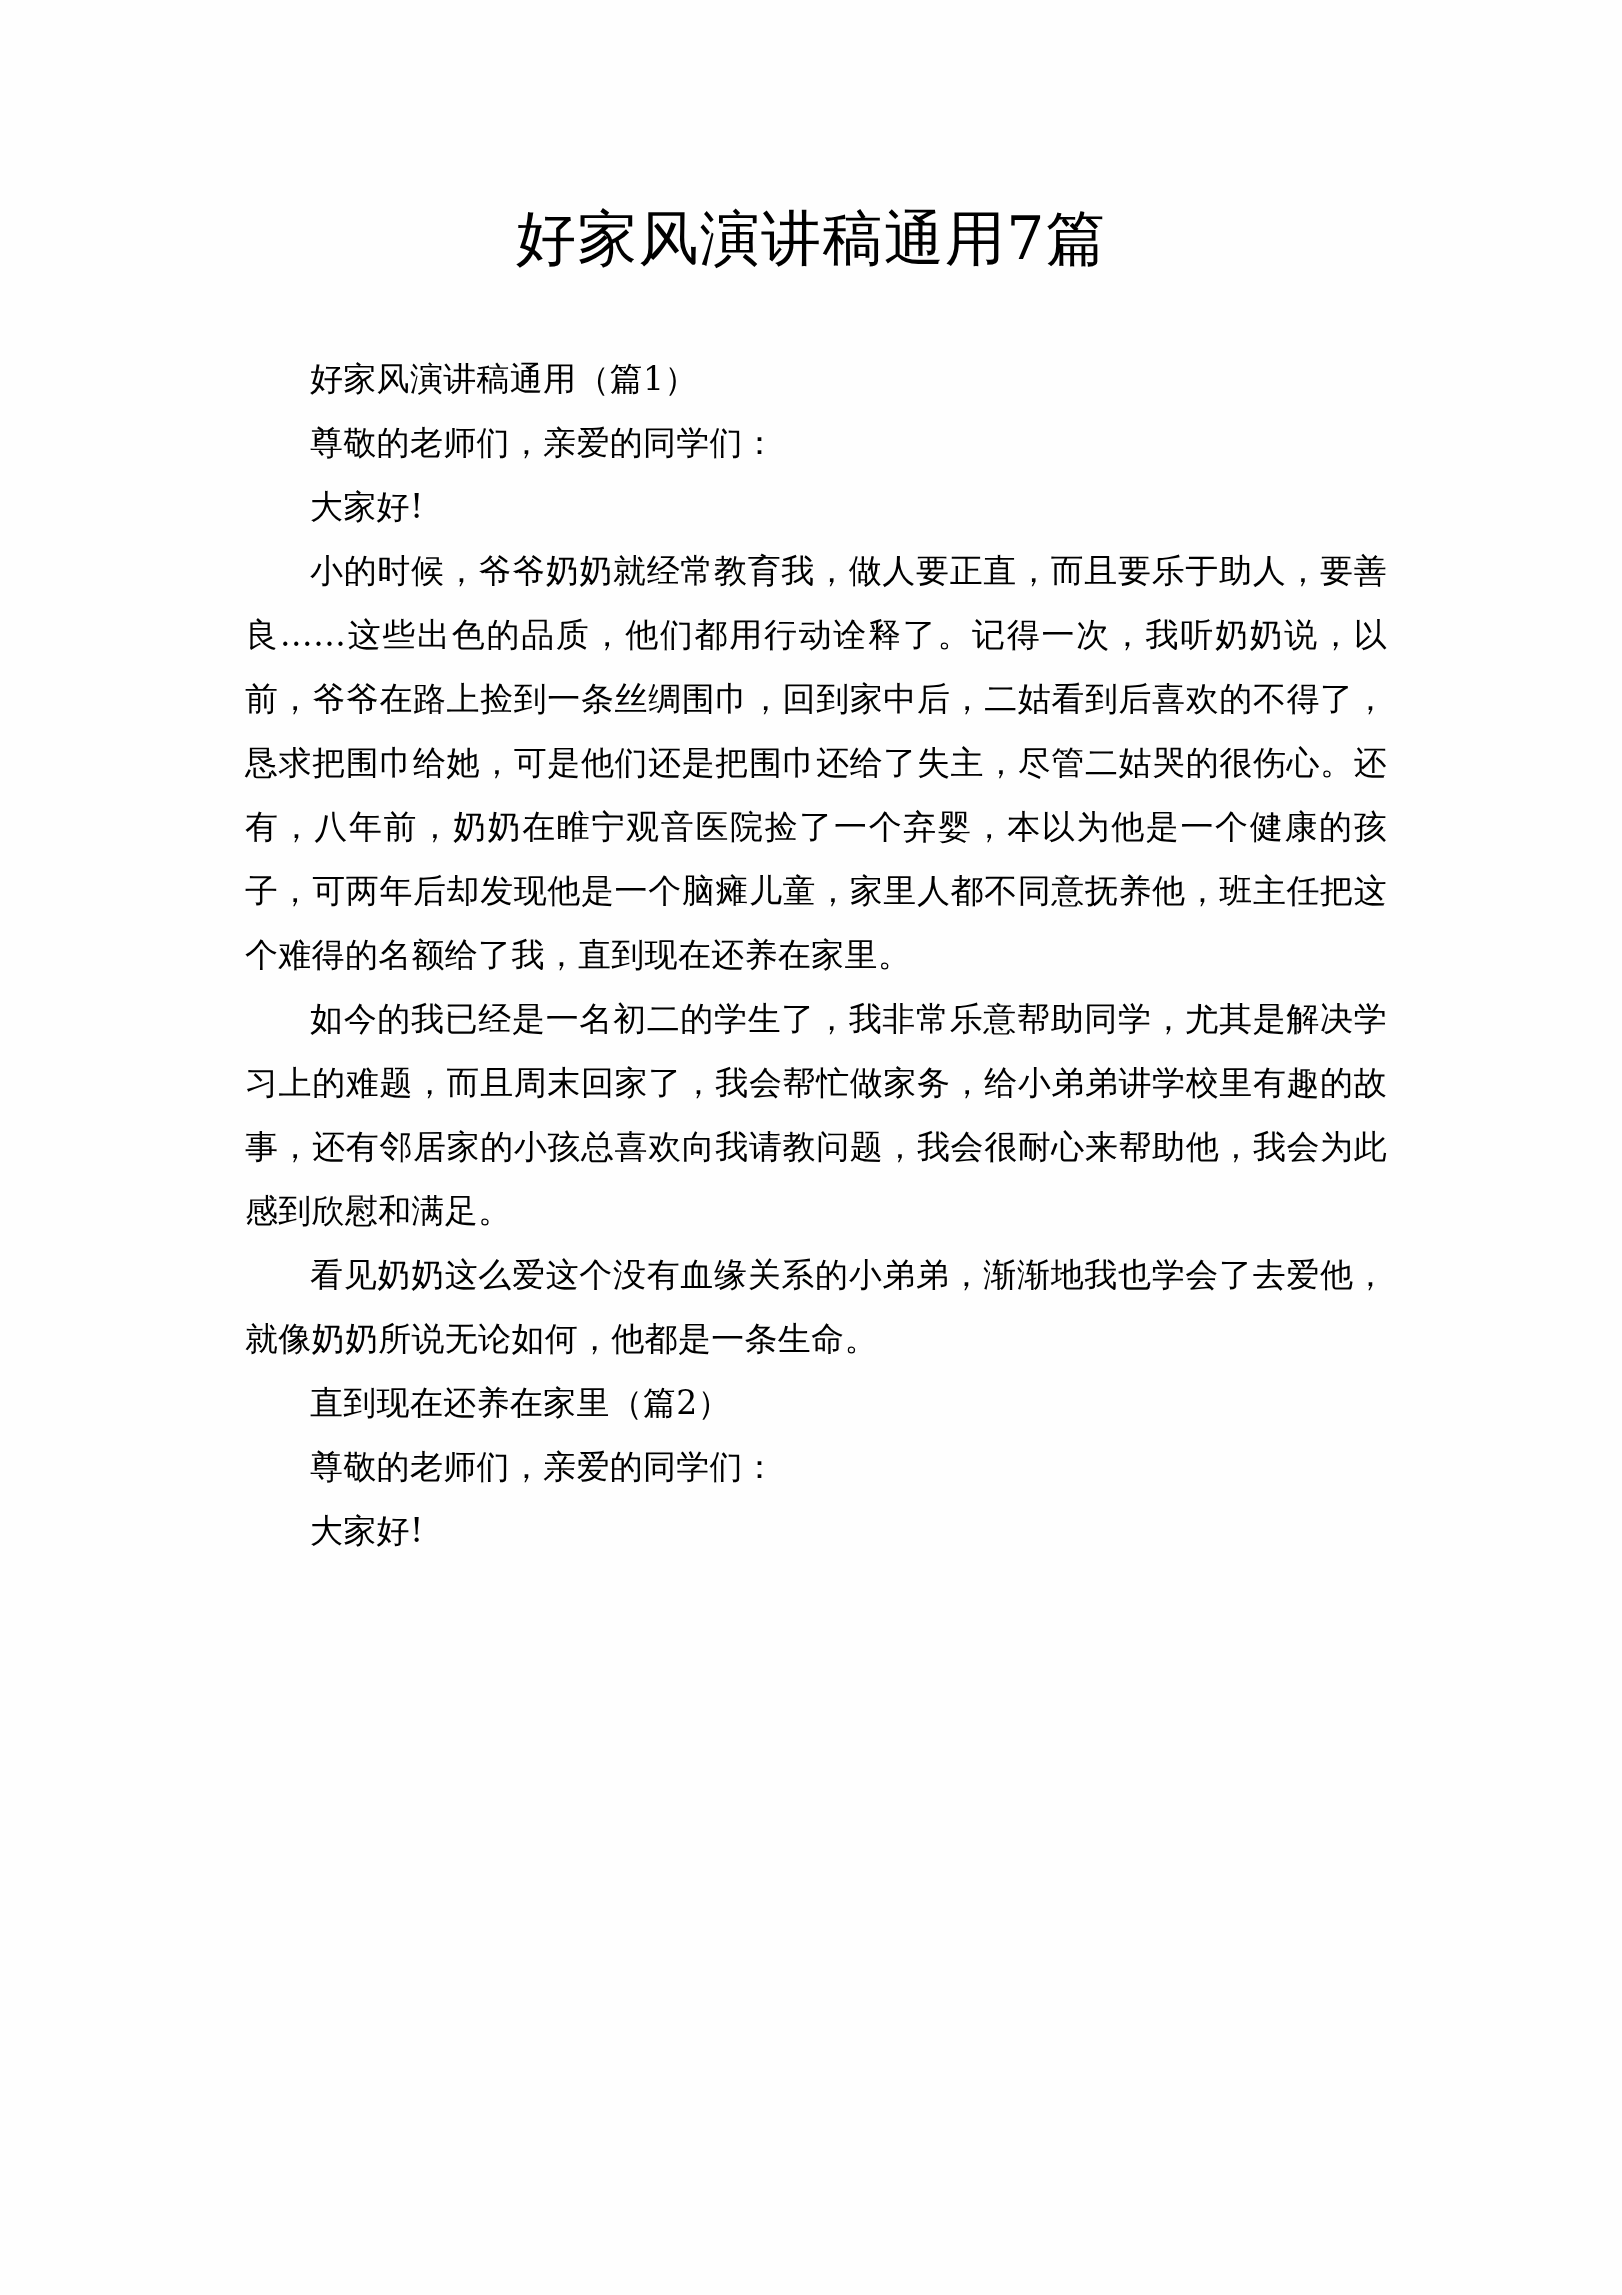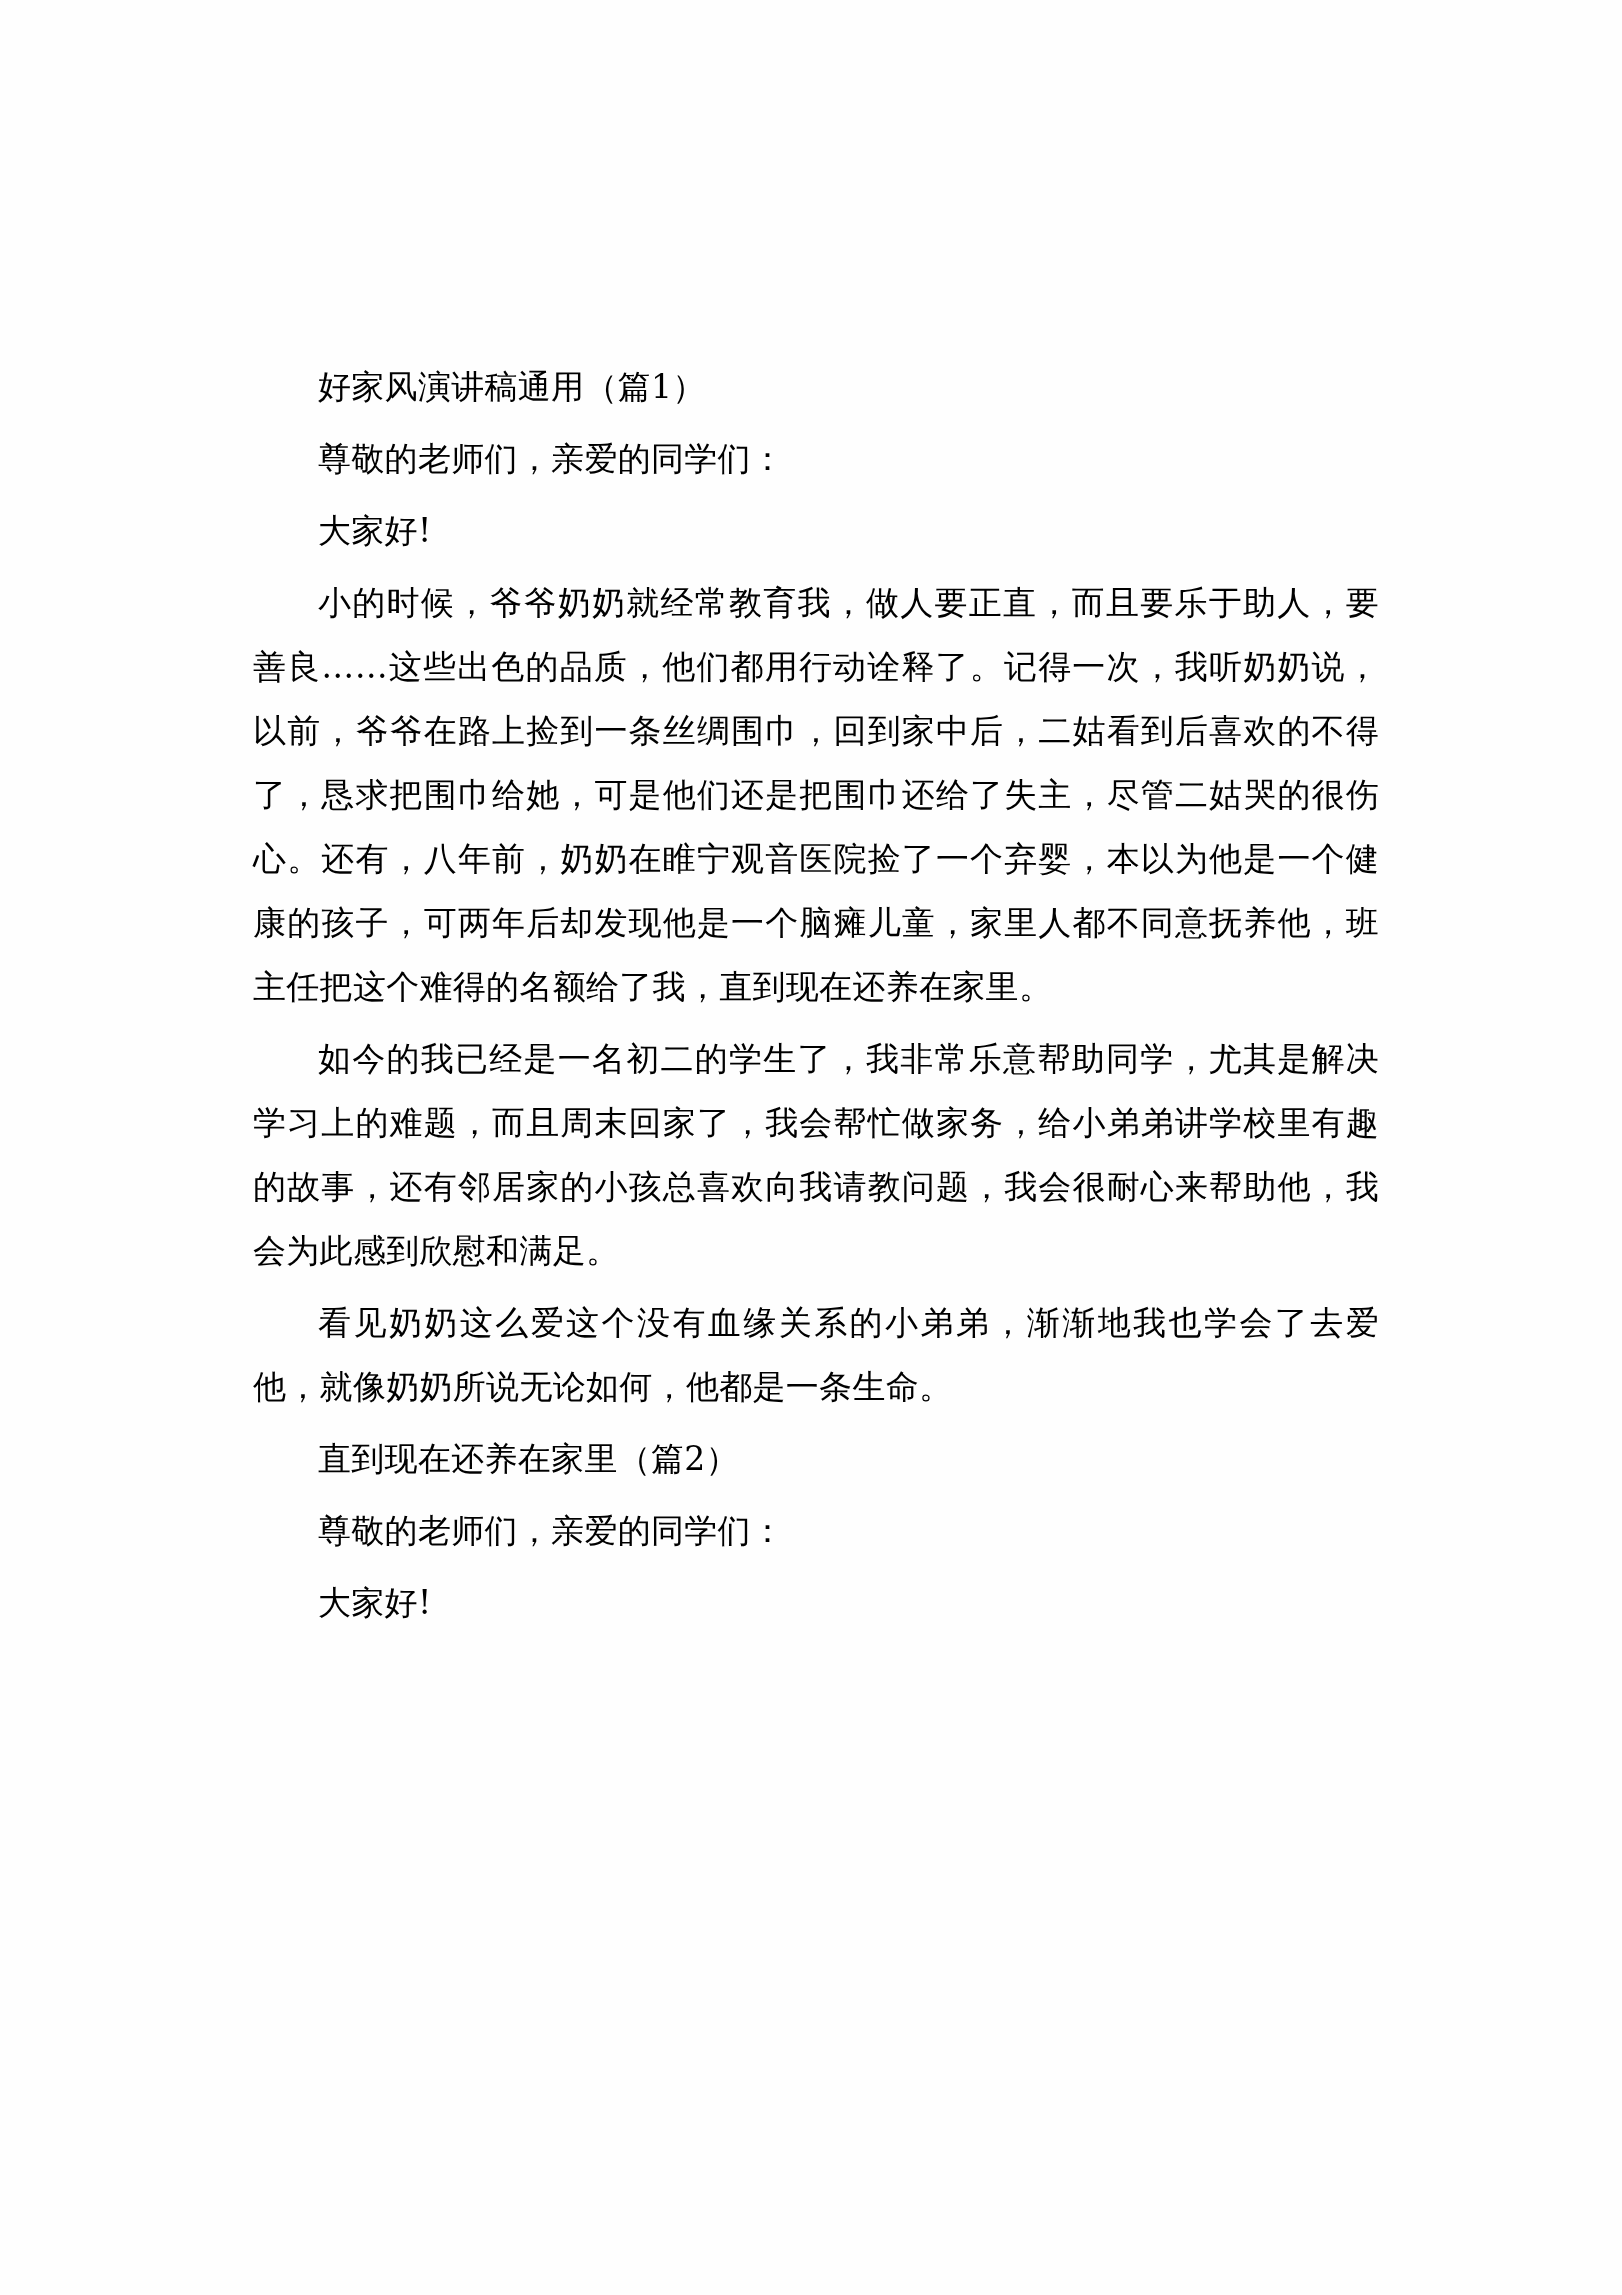--- a/index.html
+++ b/index.html
@@ -37,29 +37,30 @@
       position: absolute;
       left: 245px;
       top: 347px;
       width: 1142px;
       font-size: 33px;
       line-height: 64px;
       letter-spacing: 0.3px;
       text-align: justify;
     }
     .para {
-      margin: 8px;
+      margin: 0;
       text-indent: 65px;
       word-break: break-all;
     }
   </style>
 </head>
 <body>
 
 <div class="page">
+  <h1 class="doc-title">好家风演讲稿通用7篇</h1>
 
   <div class="body">
 
     <p class="para">好家风演讲稿通用（篇1）</p>
     <p class="para">尊敬的老师们，亲爱的同学们：</p>
     <p class="para">大家好!</p>
     <p class="para">小的时候，爷爷奶奶就经常教育我，做人要正直，而且要乐于助人，要善良……这些出色的品质，他们都用行动诠释了。记得一次，我听奶奶说，以前，爷爷在路上捡到一条丝绸围巾，回到家中后，二姑看到后喜欢的不得了，恳求把围巾给她，可是他们还是把围巾还给了失主，尽管二姑哭的很伤心。还有，八年前，奶奶在睢宁观音医院捡了一个弃婴，本以为他是一个健康的孩子，可两年后却发现他是一个脑瘫儿童，家里人都不同意抚养他，班主任把这个难得的名额给了我，直到现在还养在家里。</p>
     <p class="para">如今的我已经是一名初二的学生了，我非常乐意帮助同学，尤其是解决学习上的难题，而且周末回家了，我会帮忙做家务，给小弟弟讲学校里有趣的故事，还有邻居家的小孩总喜欢向我请教问题，我会很耐心来帮助他，我会为此感到欣慰和满足。</p>
     <p class="para">看见奶奶这么爱这个没有血缘关系的小弟弟，渐渐地我也学会了去爱他，就像奶奶所说无论如何，他都是一条生命。</p>
 

